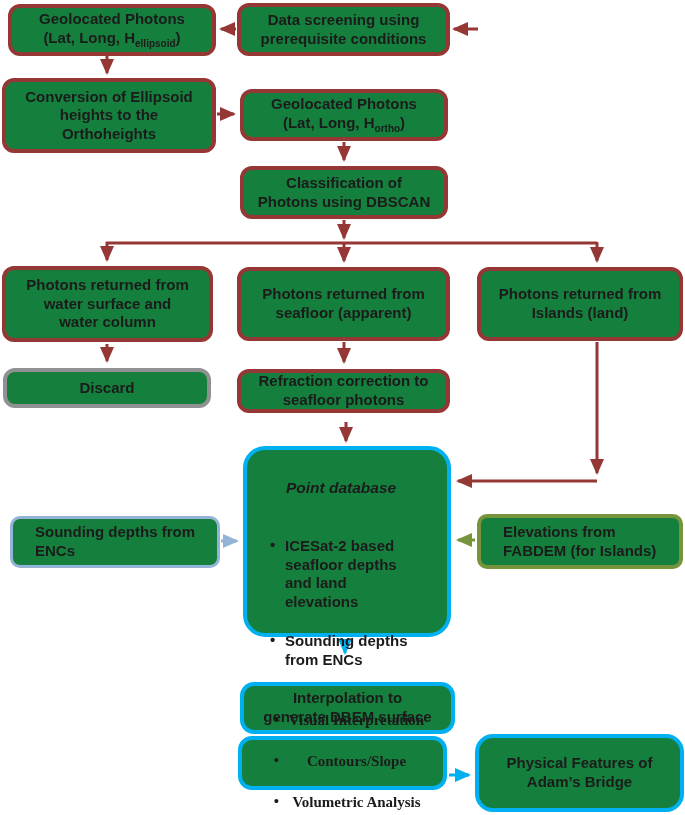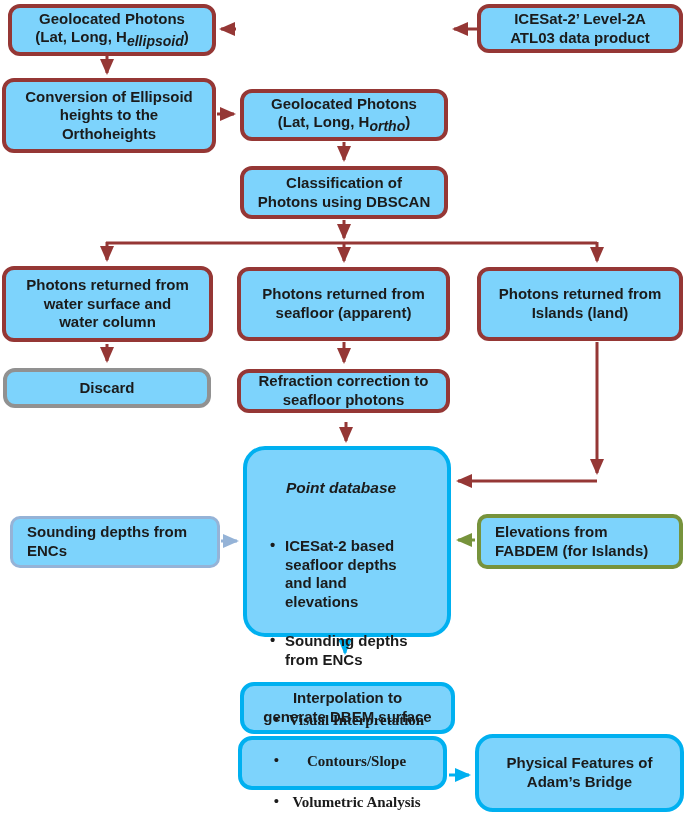--- a/index.html
+++ b/index.html
@@ -7,34 +7,34 @@
     --lightblue:#95B3D7; --olive:#77933C; --ink:#1b1b1b; --bg:#ffffff;
   }
   html,body{margin:0;padding:0;background:var(--bg,#fff);}
   #flowchart{
     position:relative;width:685px;height:815px;background:var(--bg,#fff);
     font-family:"Liberation Sans","DejaVu Sans",sans-serif;
     color:var(--ink,#1b1b1b);
   }
   #wires{position:absolute;left:0;top:0;width:685px;height:815px;pointer-events:none;}
   .node{
-    position:absolute;box-sizing:border-box;background:#7dd3fc;
+    position:absolute;box-sizing:border-box;background:#15803d;
     display:flex;align-items:center;justify-content:center;
     text-align:center;font-weight:bold;font-size:15px;line-height:1.24;
     white-space:pre-line;color:var(--ink,#1b1b1b);
   }
   .stack{display:flex;flex-direction:column;align-items:center;}
   .red{border:4px solid var(--red,#953735);border-radius:12px;}
   .grayb{border:4px solid var(--gray,#919191);border-radius:12px;}
   .cyanb{border:4px solid var(--cyan,#00B0F0);border-radius:14px;}
   .biground{border-radius:22px;}
   .lblueb{border:3px solid var(--lightblue,#95B3D7);border-radius:10px;}
   .oliveb{border:4px solid var(--olive,#77933C);border-radius:10px;}
-  .leftalign{justify-content:flex-start;text-align:left;padding-left:14px;}
-  sub{font-size:14px;font-weight:bold;font-style:italic;}
+  .leftalign{justify-content:flex-start;text-align:left;padding-left:22px;}
+  sub{font-size:10px;font-weight:bold;}
   
   .pdb{display:block;text-align:left;padding:8px 24px 6px 12px;}
   .pdb-title{text-align:center;font-style:italic;font-size:15.5px;margin:1px 0 3px;}
   ul.blist{list-style:none;margin:0;padding:0 0 0 10px;}
   ul.blist li{position:relative;padding-left:16px;margin-bottom:2px;white-space:pre-line;}
   ul.blist li::before{content:"\2022";position:absolute;left:1px;top:-1px;}
   
   .an ul.blist{padding-left:12px;}
   .an ul.blist li{margin-bottom:4px;white-space:nowrap;}
 </style>
@@ -84,23 +84,23 @@
     <path stroke="#77933C" stroke-width="3" fill="none" d="M475,540 L458,540" marker-end="url(#mo)"></path>
   </svg>
 
   <div class="node red" style="left:8px;top:4px;width:208px;height:52px;">
     <div class="stack">
       <span>Geolocated Photons</span>
       <span><span>(Lat, Long, H</span><sub>ellipsoid</sub><span>)</span></span>
     </div>
   </div>
 
+  <div class="node red" style="left:237px;top:3px;width:213px;height:53px;">Data screening using
+prerequisite conditions</div>
 
-  <div class="node red" style="left:477px;top:4px;width:206px;height:49px;">ICESat-2’ Level-2A
-ATL03 data product</div>
 
   <div class="node red" style="left:2px;top:78px;width:214px;height:75px;">Conversion of Ellipsoid
 heights to the
 Orthoheights</div>
 
   <div class="node red" style="left:240px;top:89px;width:208px;height:52px;">
     <div class="stack">
       <span>Geolocated Photons</span>
       <span><span>(Lat, Long, H</span><sub>ortho</sub><span>)</span></span>
     </div>

